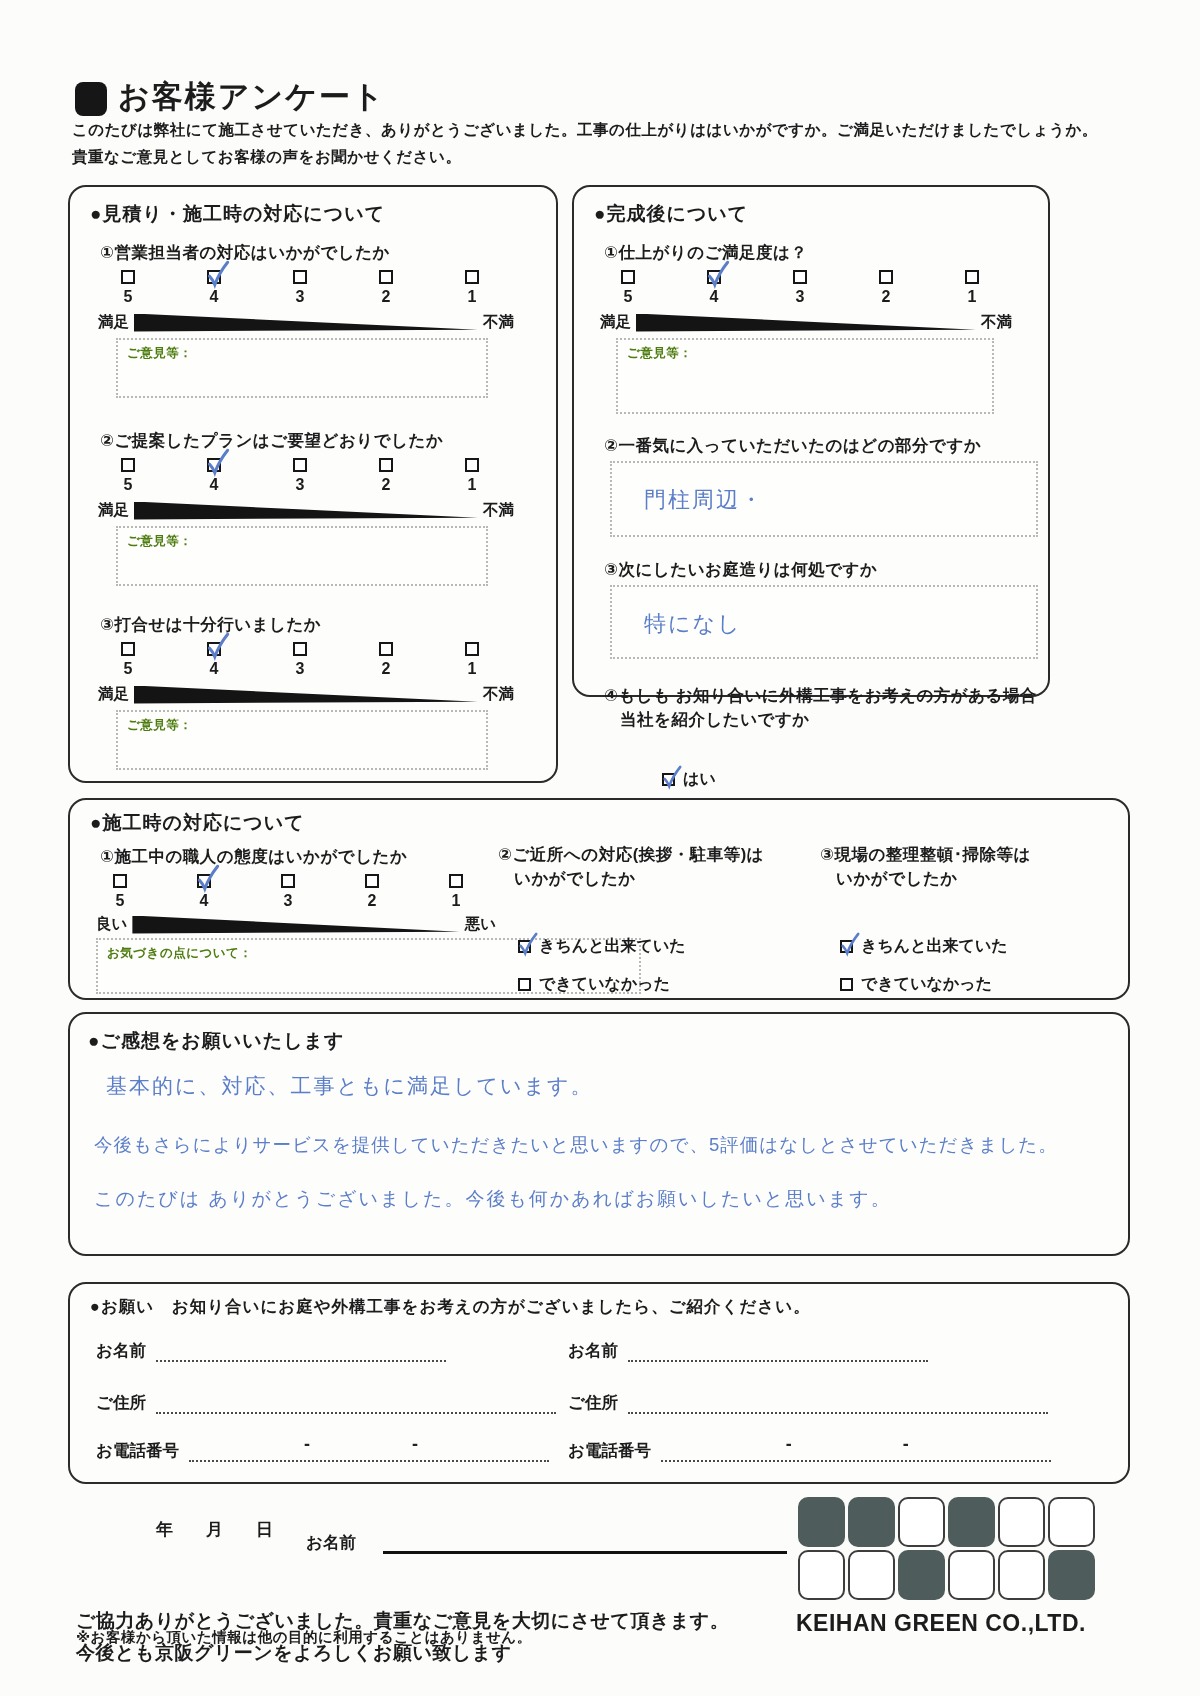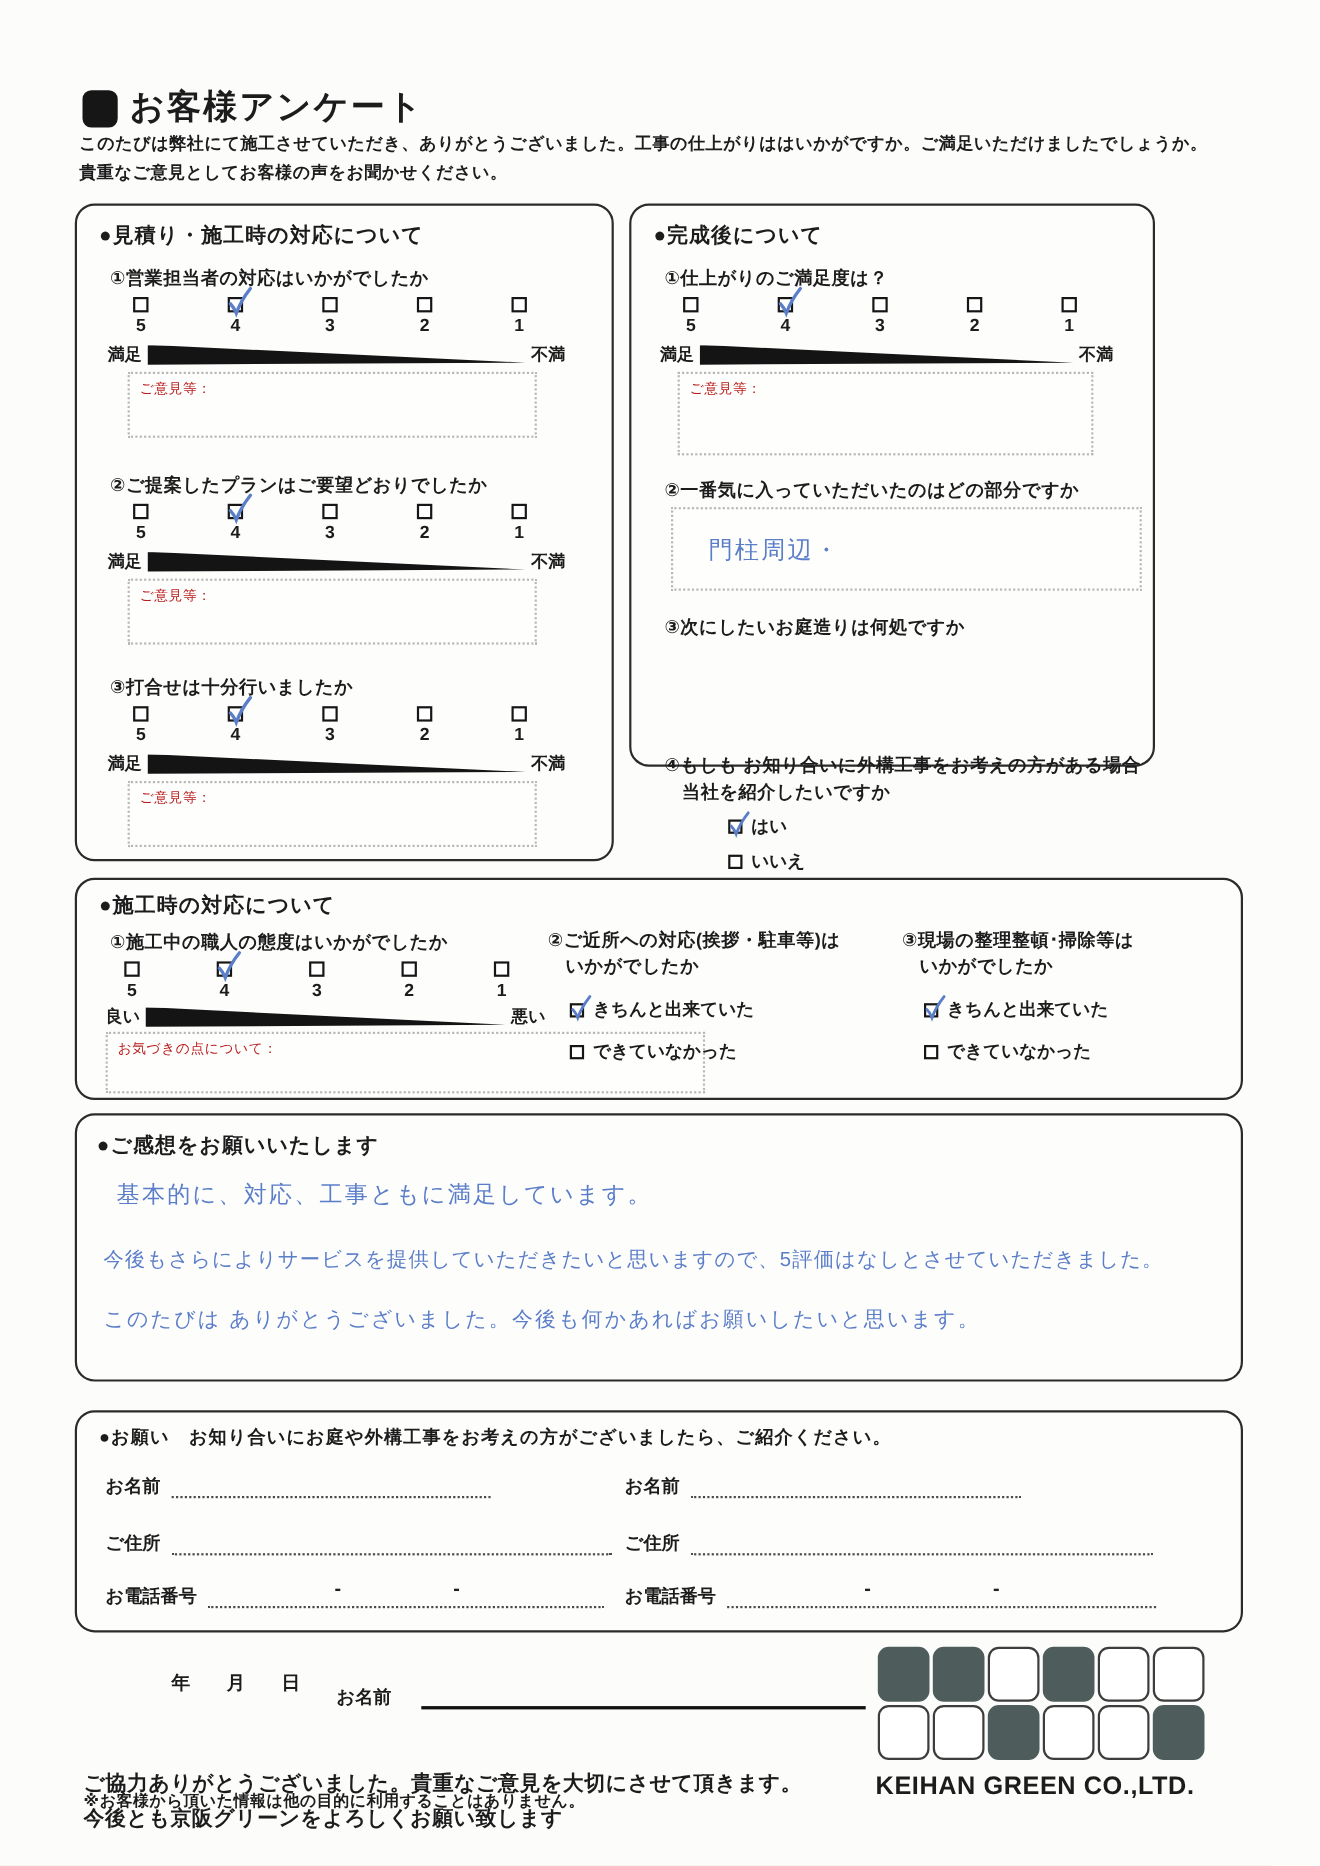--- a/index.html
+++ b/index.html
@@ -30,25 +30,25 @@
   .cb{width:14px;height:14px;border:2.5px solid #161616;background:#fff;position:relative;display:block;}
   .cb .check{position:absolute;left:-4px;top:-13px;width:26px;height:30px;overflow:visible;}
   .check path{fill:none;stroke:var(--pen);stroke-width:2.8;stroke-linecap:round;}
   .num{font-size:16px;font-weight:600;}
 
   .wedge-row{display:flex;align-items:center;}
   .wlabel{font-size:15.5px;font-weight:700;white-space:nowrap;text-align:right;}
   .wedge{flex:1;height:18px;background:#141414;clip-path:polygon(0 0,100% 90%,0 100%);margin:0 5px;}
 
   .dotted-box{border:2px dotted #b8b8b6;background:#fefefd;}
-  .dlabel{display:block;font-size:12.5px;font-weight:400;color:#b91c1c;padding:5px 9px;letter-spacing:.5px;}
+  .dlabel{display:block;font-size:12.5px;font-weight:700;color:#4d7c0f;padding:5px 9px;letter-spacing:.5px;}
 
   .hand{color:var(--pen);letter-spacing:2px;white-space:nowrap;}
 
-  .opt-row{display:flex;align-items:center;gap:8px;position:absolute;}
+  .opt-row{display:flex;align-items:center;gap:8px;position:absolute;margin-top:28px;}
   .opt-row .cb{width:13px;height:13px;}
   .opt-row .cb .check{left:-3px;top:-11px;width:22px;height:26px;}
   .opt-label{font-size:16px;font-weight:600;white-space:nowrap;}
 
   
   .field{position:absolute;display:flex;align-items:flex-end;gap:10px;}
   .flabel{font-size:16.5px;font-weight:700;white-space:nowrap;}
   .dotline{border-bottom:2.5px dotted #4a4a4a;height:22px;position:relative;}
   .pdash{position:absolute;top:-6px;font-size:18px;font-weight:700;color:#222;}
 
@@ -231,20 +231,23 @@
         <span class="dlabel">ご意見等：</span>
       </div>
     </div>
 
     <div class="q-sub" style="left:30px;top:248px">②一番気に入っていただいたのはどの部分ですか</div>
     <div class="dotted-box" style="position:absolute;left:36px;top:274px;width:428px;height:76px">
       <span class="hand" style="display:block;padding:22px 0 0 32px;font-size:22px">門柱周辺・</span>
     </div>
 
     <div class="q-sub" style="left:30px;top:372px">③次にしたいお庭造りは何処ですか</div>
+    <div class="dotted-box" style="position:absolute;left:36px;top:398px;width:428px;height:74px">
+      <span class="hand" style="display:block;padding:22px 0 0 32px;font-size:22px">特になし</span>
+    </div>
 
     <div class="q-sub" style="left:30px;top:498px">④もしも お知り合いに外構工事をお考えの方がある場合</div>
     <div class="q-sub" style="left:46px;top:522px">当社を紹介したいですか</div>
     <div class="opt-row" style="left:88px;top:554px">
       <span class="cb">
           <svg class="check" viewBox="0 0 24 28">
             <path d="M4 16 Q7 19 9 24 Q13 13 21 3"></path>
           </svg>
         </span>
       <span class="opt-label">はい</span>

